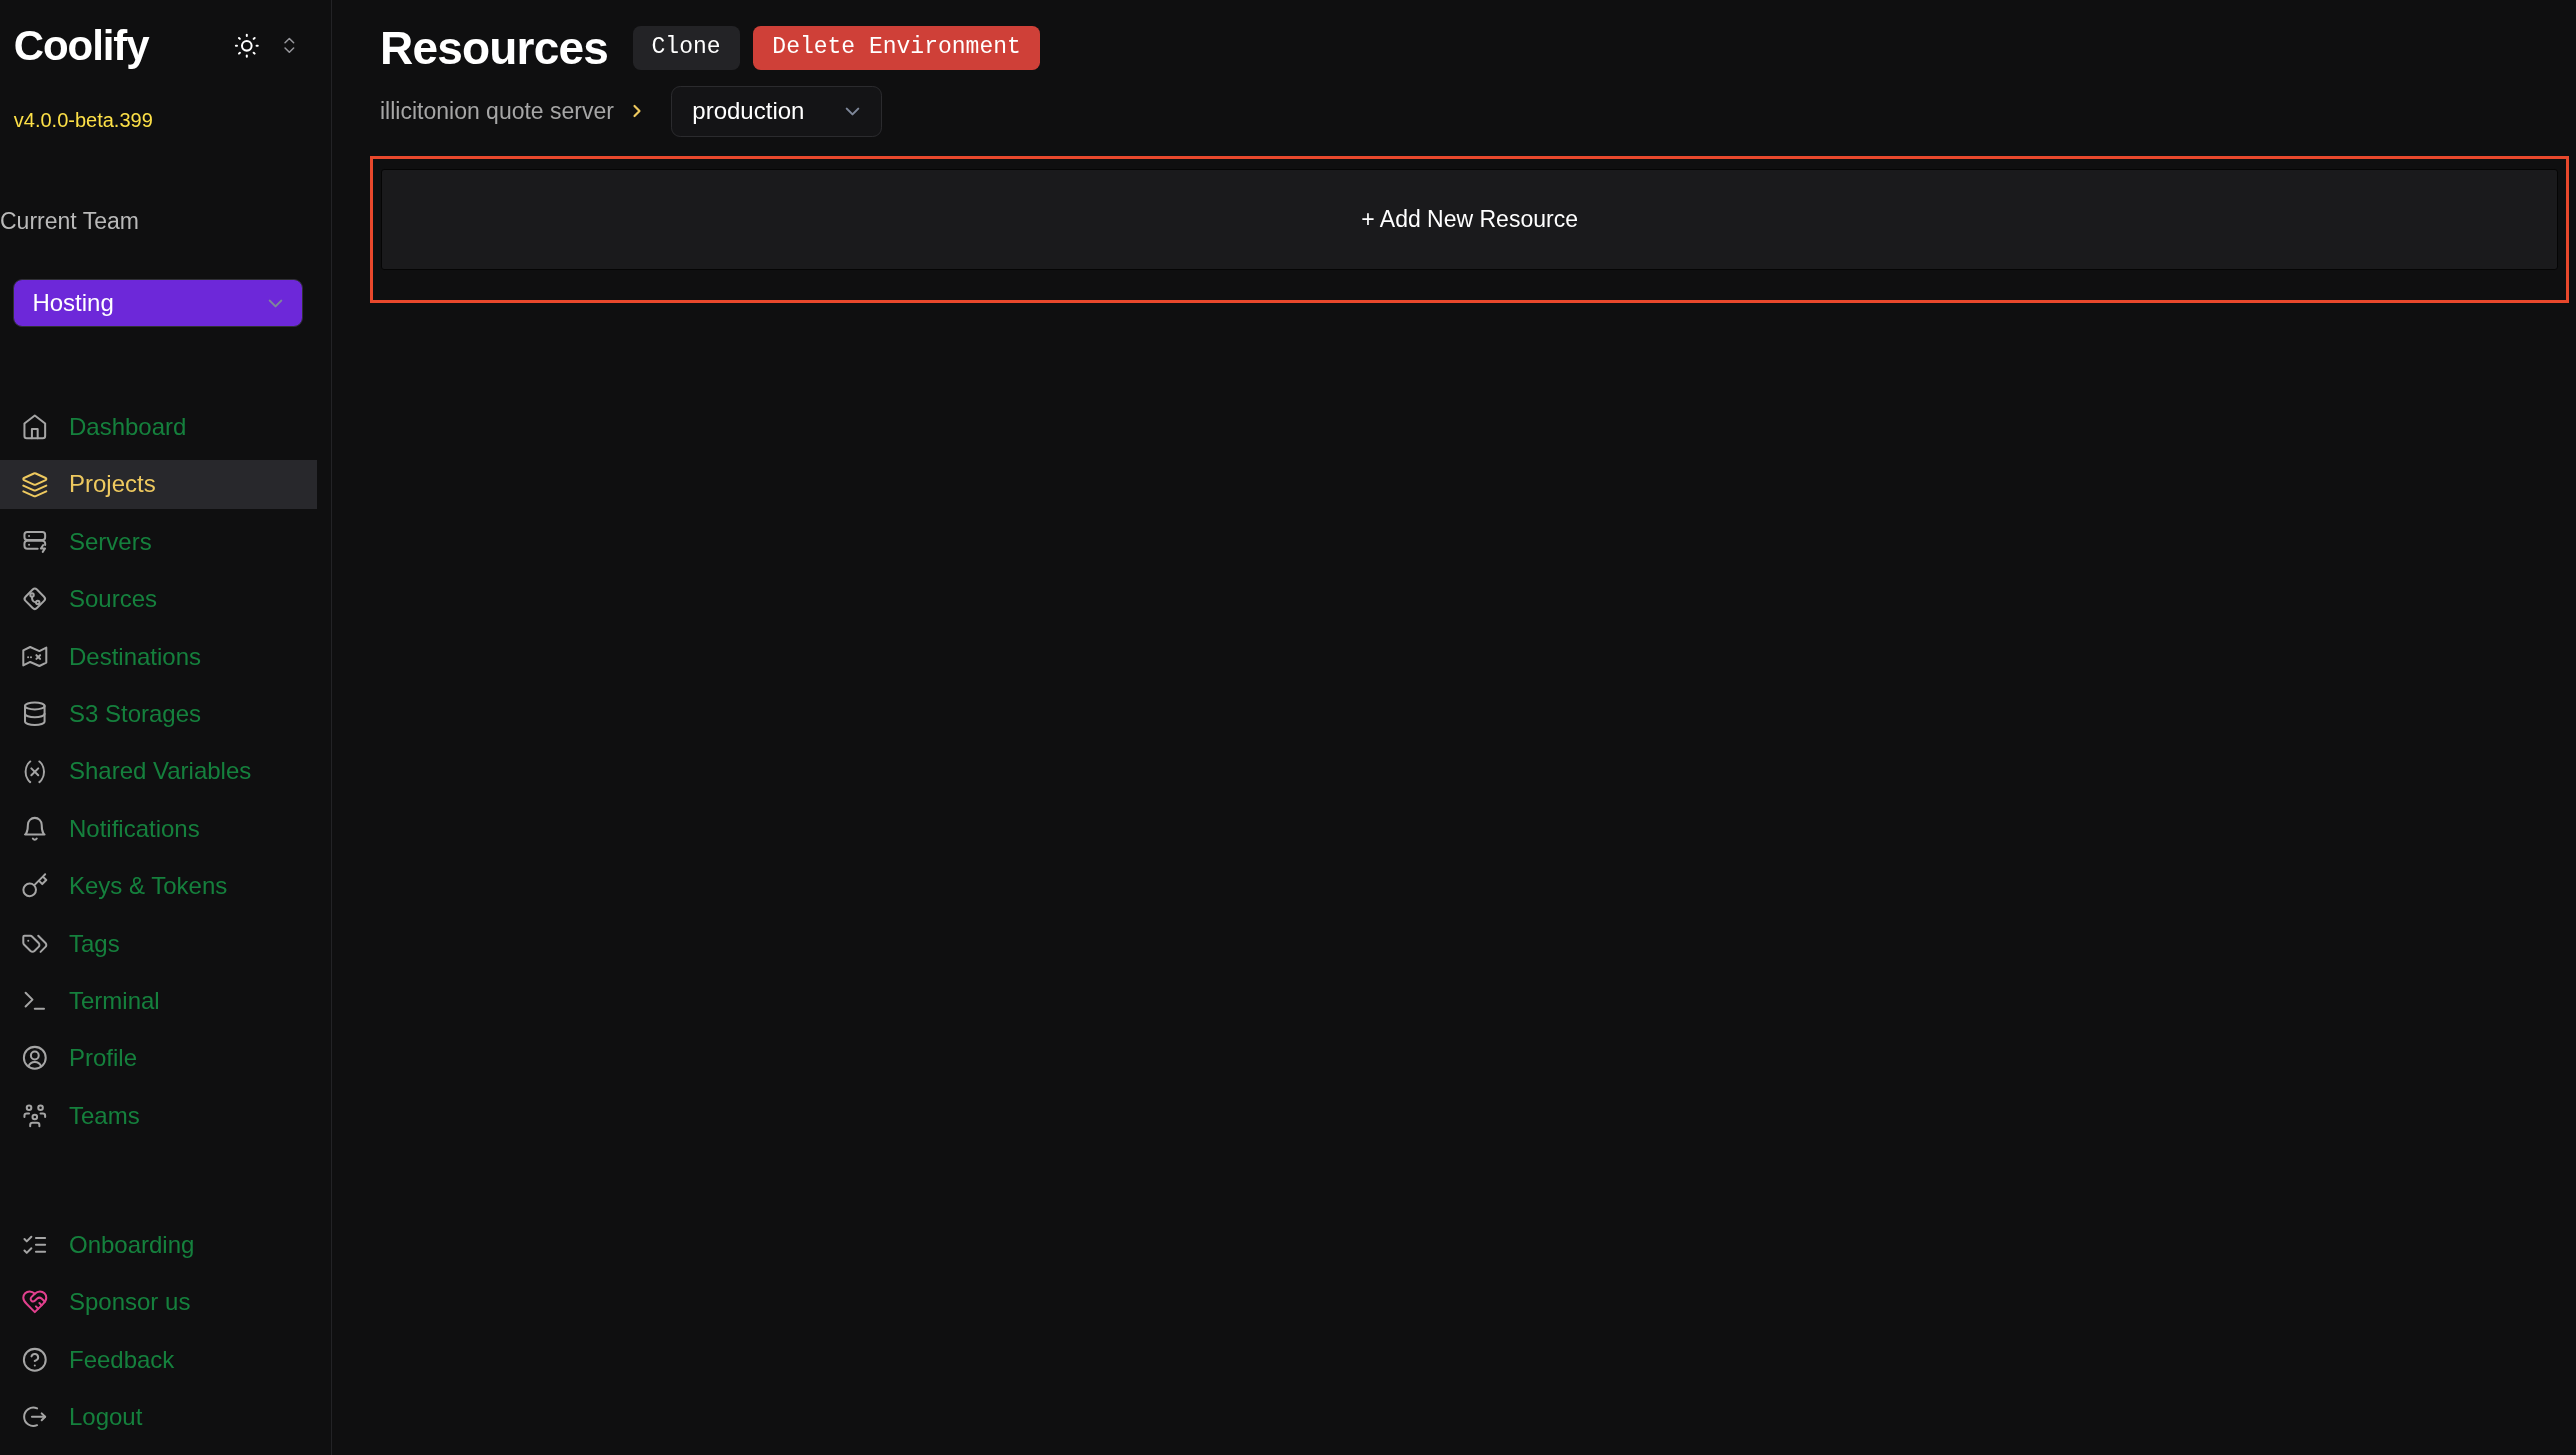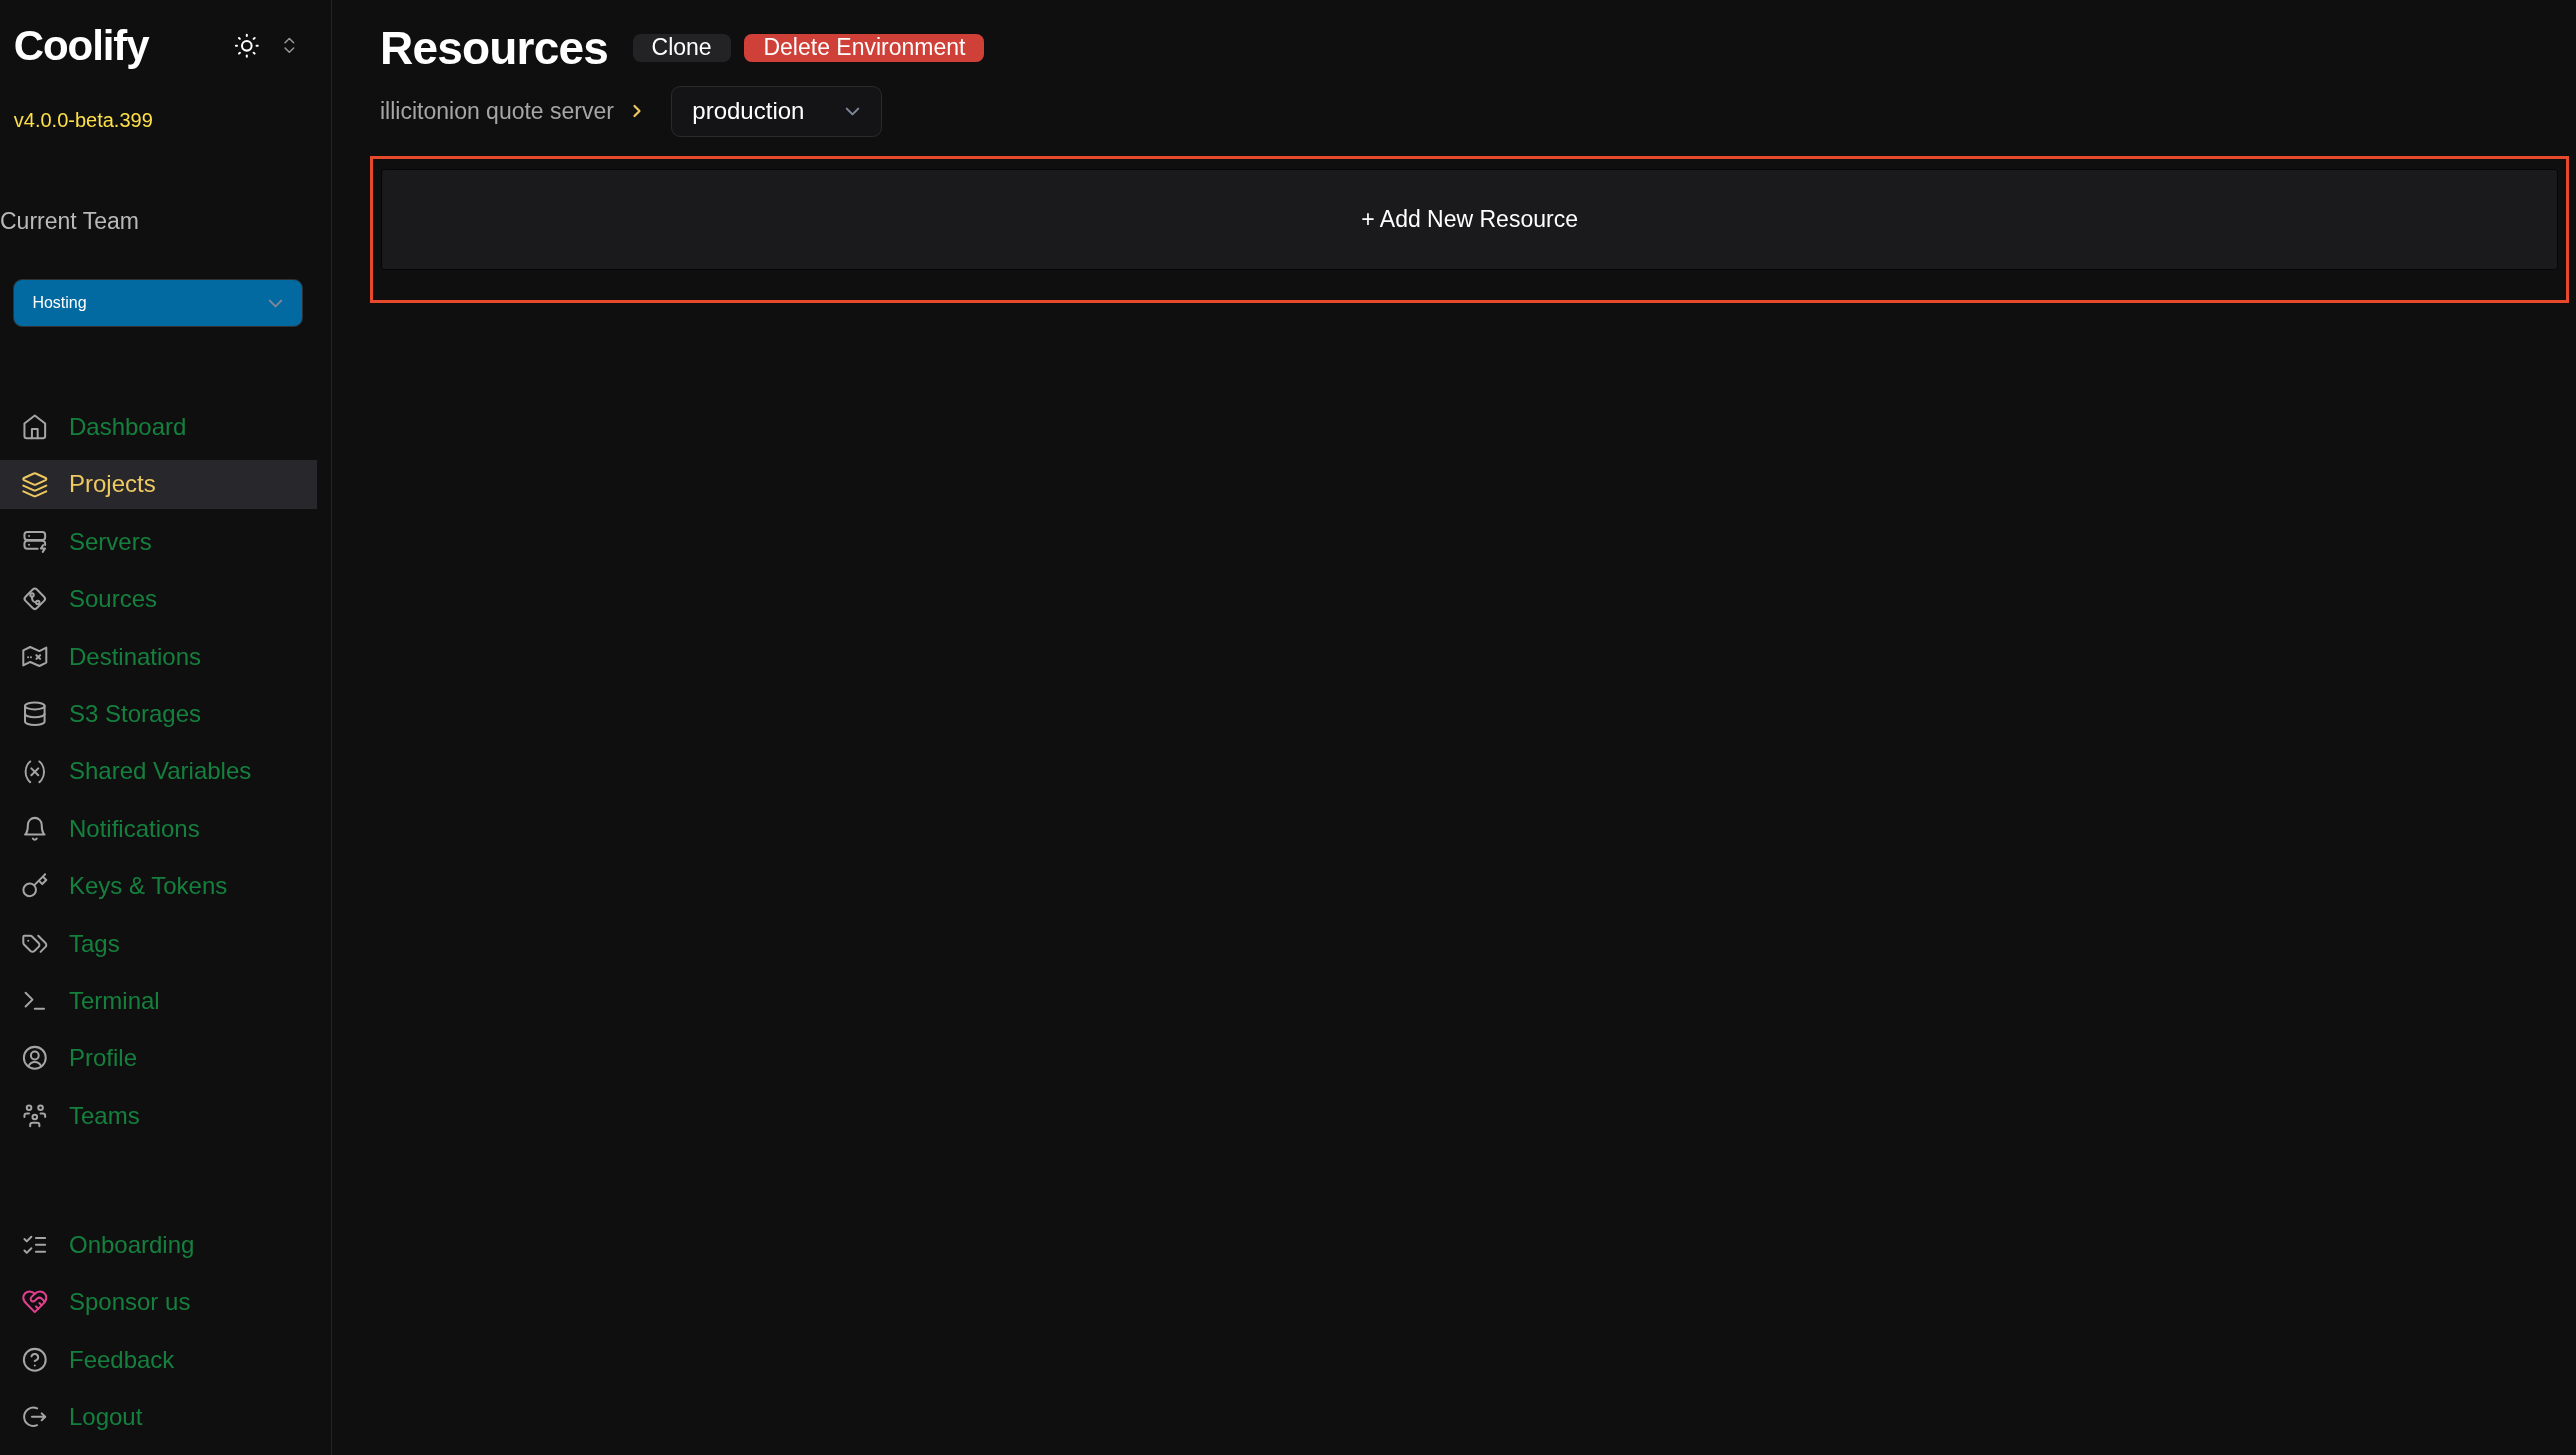--- a/index.html
+++ b/index.html
@@ -31,44 +31,44 @@
   }
   .logo-row{display:flex;align-items:center;justify-content:space-between;padding:0 31px 0 13.8px}
   .logo{font-size:42px;font-weight:800;letter-spacing:-1.1px;cursor:pointer}
   .top-icons{display:flex;align-items:center;gap:18.4px}
   .top-icons .sun svg{width:27.6px;height:27.6px;color:#ffffff}
   .top-icons .updown svg{width:20.7px;height:20.7px;color:#97979c}
   .version{padding-left:13.8px;margin-top:7.7px;font-size:20px;color:#fde047}
   .team-label{padding-left:0;margin-top:44px;font-size:23px;color:#b9b9b9}
   .team-select{
     margin:12.3px 27.6px 0 13px;height:48px;
-    background:#0369a1;border:1.5px solid #303034;border-radius:9.2px;
+    background:#6d28d9;border:1.5px solid #303034;border-radius:9.2px;
     display:flex;align-items:center;justify-content:space-between;
-    padding:0 15.3px 0 18.4px;font-size:16px;color:#fff;cursor:pointer;
+    padding:0 15.3px 0 18.4px;font-size:24px;color:#fff;cursor:pointer;
   }
   .team-select svg,.env-select svg{width:23px;height:23px;color:#7e8799;stroke-width:2.2}
   .nav{margin-top:43px;display:flex;flex-direction:column}
   .nav-item{
     display:flex;align-items:center;gap:20.7px;height:49px;
     margin:0 13.8px 8.4px 0;padding-left:20.7px;
     font-size:24px;color:#15803d;cursor:pointer;
   }
   .nav-item svg{width:27.6px;height:27.6px;flex:none;color:#a5a5a5}
   .nav-item.active{background:var(--sidebar-active-bg);color:var(--accent-yellow)}
   .nav-item.active svg{color:var(--accent-yellow)}
   .nav-item.sponsor svg{color:var(--sponsor-pink)}
   .sidebar-footer{margin-top:auto;padding-bottom:6.1px;display:flex;flex-direction:column}
 
   
   .main{flex:1;padding-left:48px;position:relative}
   .header-row{display:flex;align-items:center;gap:13.8px;margin-top:24.5px}
   .page-title{font-size:46px;font-weight:700;margin:0 10.7px 0 0;letter-spacing:-0.8px;line-height:1}
   .btn{
-    height:28px;padding:0 19px;border:none;border-radius:7.7px;
-    font-size:23px;color:#fff;font-family:Liberation Sans, sans-serif;cursor:pointer;line-height:1;
+    height:44px;padding:0 19px;border:none;border-radius:7.7px;
+    font-size:23px;color:#fff;font-family:Liberation Mono, monospace;cursor:pointer;line-height:1;
   }
   .btn-dark{background:#232326}
   .btn-danger{background:var(--danger-red)}
   .breadcrumb{display:flex;align-items:center;gap:13px;margin-top:15.3px}
   .crumb-project{font-size:23px;color:#a6a6a6;cursor:pointer}
   .crumb-chevron svg{width:20px;height:20px;color:var(--accent-yellow);stroke-width:2.6}
   .env-select{
     height:51px;margin-left:10.7px;
     background:#141416;border:1.5px solid #2b2b2e;border-radius:9.2px;
     display:flex;align-items:center;gap:37px;

